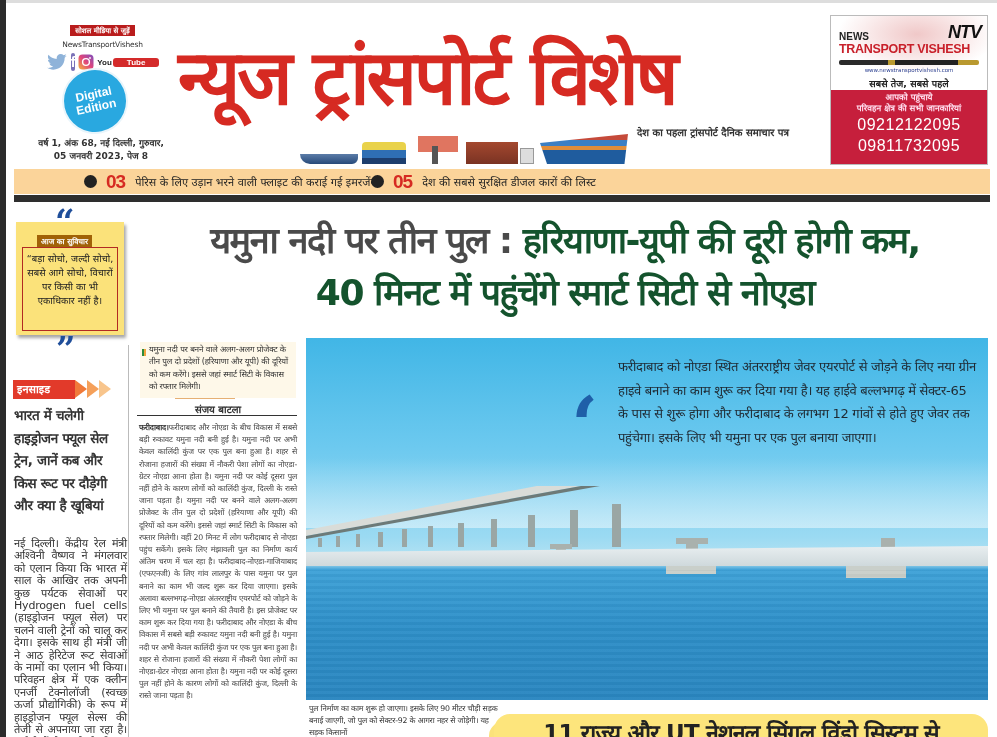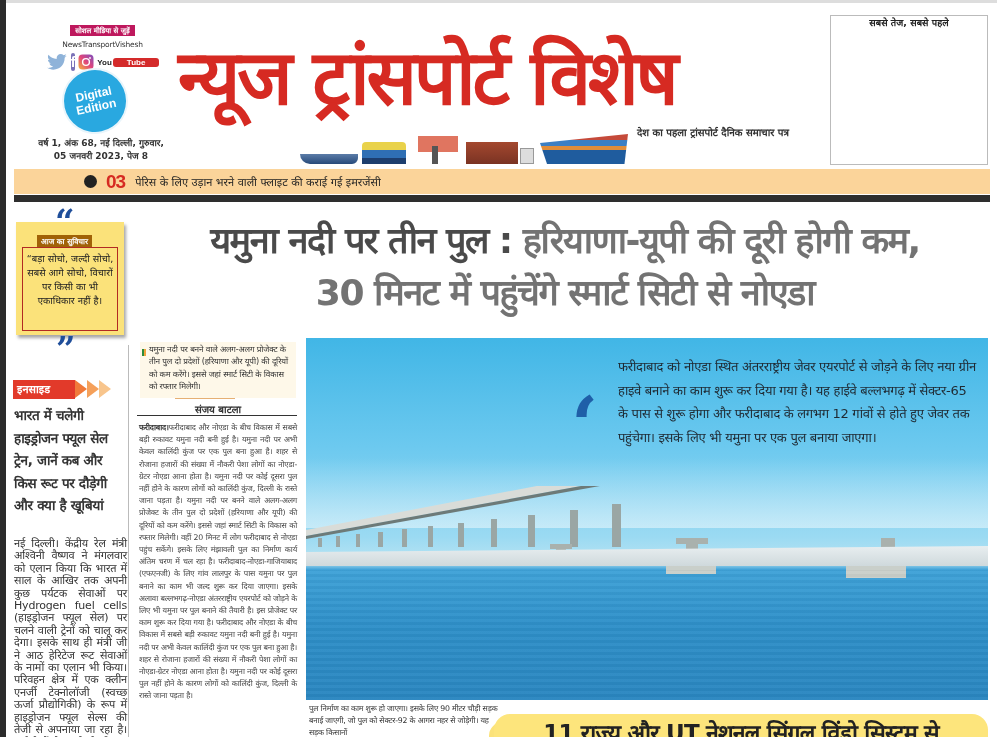--- a/index.html
+++ b/index.html
@@ -4,21 +4,21 @@
 <style>
   * { box-sizing: border-box; margin: 0; padding: 0; }
   html, body { width: 997px; height: 737px; overflow: hidden; background: #ffffff; }
   body { font-family: "DejaVu Sans", sans-serif; color: #222; position: relative; }
 
   .page-edge { position: absolute; left: 0; top: 0; width: 6px; height: 737px; background: #2b2b2b; }
   .page-edge-top { position: absolute; left: 0; top: 0; width: 997px; height: 3px; background: #ddd; }
 
   
   .social-box { position: absolute; left: 55px; top: 18px; width: 95px; text-align: center; }
-  .social-tag { display: inline-block; background: #be185d; color: #fff; font-size: 7px; font-weight: bold; padding: 1px 5px; }
+  .social-tag { display: inline-block; background: #b91c1c; color: #fff; font-size: 7px; font-weight: bold; padding: 1px 5px; }
   .social-handle { font-size: 7.5px; color: #333; margin-top: 3px; letter-spacing: -0.2px; }
   .social-icons { display: flex; align-items: center; justify-content: center; gap: 3px; margin-top: 4px; }
   .ic-tw { width: 22px; height: 16px; position: relative; }
   .ic-tw svg, .ic-ig svg { display: block; }
   .ic-fb { width: 14px; height: 18px; background: #7a72b8; border-radius: 3px; color: #fff; font-weight: bold; font-size: 14px; line-height: 18px; font-family: "Liberation Sans", sans-serif; text-align: center; }
   .ic-ig { width: 16px; height: 16px; }
   .ic-yt { font-size: 8px; font-weight: bold; font-family: "Liberation Sans", sans-serif; display: flex; align-items: flex-end; }
   .ic-yt .you { color: #222; }
   .ic-yt .tube { background: #d42a2a; color: #fff; border-radius: 3px; padding: 0 14px; margin-left: 1px; }
 
@@ -74,21 +74,21 @@
   .inside-tag { position: absolute; left: 13px; top: 380px; height: 19px; width: 104px; }
   .inside-red { position: absolute; left: 0; top: 0; width: 62px; height: 19px; background: #e23a2a; color: #fff; font-size: 11px; font-weight: bold; line-height: 19px; padding-left: 4px; }
   .inside-arrow { position: absolute; top: 0; width: 0; height: 0; border-top: 9.5px solid transparent; border-bottom: 9.5px solid transparent; }
   .inside-headline { position: absolute; left: 14px; top: 404px; width: 112px; font-size: 13.5px; font-weight: bold; line-height: 22.5px; color: #333; letter-spacing: -0.3px; }
   .inside-body { position: absolute; left: 14px; top: 538px; width: 113px; font-size: 11px; line-height: 12.4px; color: #333; text-align: justify; letter-spacing: -0.2px; }
 
   
   .main-headline { position: absolute; left: 140px; top: 215px; width: 850px; text-align: center; font-weight: bold; line-height: 52px; letter-spacing: -1.5px; }
   .mh-line { font-size: 36px; white-space: nowrap; display: block; }
   .mh-grey { color: #4a4a4a; }
-  .mh-red { color: #737373; }
+  .mh-red { color: #14532d; }
 
   
   .summary-box { position: absolute; left: 140px; top: 342px; width: 156px; height: 56px; background: #fef8e9; padding: 1px 2px 0 9px; font-size: 8.2px; line-height: 12.4px; color: #333; letter-spacing: -0.2px; }
   .summary-flag { position: absolute; left: 2px; top: 7px; width: 4px; height: 7px; background: linear-gradient(90deg, #2d8c3c 50%, #f2a33a 50%); }
   .summary-underline { position: absolute; left: 175px; top: 398px; width: 60px; height: 1px; background: #e6b074; }
   .byline { position: absolute; left: 140px; top: 402px; width: 156px; text-align: center; font-size: 10px; font-weight: bold; color: #333; }
   .byline-rule { position: absolute; left: 137px; top: 415px; width: 160px; height: 1px; background: #333; }
 
   .article-body { position: absolute; left: 139px; top: 422px; width: 158px; font-size: 7.8px; line-height: 12.2px; color: #444; text-align: justify; letter-spacing: -0.2px; }
   .article-body b { color: #333; }
@@ -165,29 +165,47 @@
   <div class="vh vh-container"></div>
   <div class="vh vh-crane"></div>
   <div class="vh vh-truck"></div>
   <div class="vh vh-truck2"></div>
   <div class="vh vh-ship2"></div>
 </div>
 
 <div class="tagline">देश का पहला ट्रांसपोर्ट दैनिक समाचार पत्र</div>
 
 <div class="ad-box">
+  <div class="ad-top">
+    <div class="ad-news">NEWS</div>
+    <div class="ad-ntv">NTV</div>
+    <div class="ad-brand">TRANSPORT VISHESH</div>
+    <div class="ad-pen"></div>
+    <div class="ad-url">www.newstransportvishesh.com</div>
+  </div>
   <div class="ad-slogan">सबसे तेज, सबसे पहले</div>
+  <div class="ad-bottom">
+    <div class="ad-line">आपको पहुंचाये</div>
+    <div class="ad-line">परिवहन क्षेत्र की सभी जानकारियां</div>
+    <div class="ad-phone">09212122095</div>
+    <div class="ad-phone">09811732095</div>
+  </div>
 </div>
 
 <div class="ticker">
   <div class="ticker-item" style="left:70px">
     <span class="tk-dot"></span>
     <span class="tk-num">03</span>
     <span class="tk-text">पेरिस के लिए उड़ान भरने वाली फ्लाइट की कराई गई इमरजेंसी</span>
   </div>
+  <div class="ticker-item" style="left:357px">
+    <span class="tk-dot"></span>
+    <span class="tk-num">05</span>
+    <span class="tk-text">देश की सबसे सुरक्षित डीजल कारों की लिस्ट</span>
+  </div>
 </div>
 <div class="dark-rule"></div>
 
 <div class="thought-box"></div>
 <div class="quote-open">“</div>
 <div class="thought-label">आज का सुविचार</div>
 <div class="thought-frame">“बड़ा सोचो, जल्दी सोचो, सबसे आगे सोचो, विचारों पर किसी का भी एकाधिकार नहीं है।</div>
 <div class="quote-close">”</div>
 
 <div class="inside-tag">
@@ -195,21 +213,21 @@
   <div class="inside-arrow" style="left:62px;border-left:12px solid #f07a3a;"></div>
   <div class="inside-arrow" style="left:74px;border-left:12px solid #f5a05a;"></div>
   <div class="inside-arrow" style="left:86px;border-left:12px solid #f8c58c;"></div>
 </div>
 <div class="inside-headline">भारत में चलेगी हाइड्रोजन फ्यूल सेल ट्रेन, जानें कब और किस रूट पर दौड़ेगी और क्या है खूबियां</div>
 <div class="inside-body">नई दिल्ली। केंद्रीय रेल मंत्री अश्विनी वैष्णव ने मंगलवार को एलान किया कि भारत में साल के आखिर तक अपनी कुछ पर्यटक सेवाओं पर Hydrogen fuel cells (हाइड्रोजन फ्यूल सेल) पर चलने वाली ट्रेनों को चालू कर देगा। इसके साथ ही मंत्री जी ने आठ हेरिटेज रूट सेवाओं के नामों का एलान भी किया। परिवहन क्षेत्र में एक क्लीन एनर्जी टेक्नोलॉजी (स्वच्छ ऊर्जा प्रौद्योगिकी) के रूप में हाइड्रोजन फ्यूल सेल्स की तेजी से अपनाया जा रहा है। कई देशों ने पहले से ही इस सर्विस को चलाना शुरू कर दिया है जो पानी के अलावा</div>
 <div class="col-divider"></div>
 
 <div class="main-headline">
   <span class="mh-line"><span class="mh-grey">यमुना नदी पर तीन पुल : </span><span class="mh-red">हरियाणा-यूपी की दूरी होगी कम,</span></span>
-  <span class="mh-line mh-red">30 मिनट में पहुंचेंगे स्मार्ट सिटी से नोएडा</span>
+  <span class="mh-line mh-red">40 मिनट में पहुंचेंगे स्मार्ट सिटी से नोएडा</span>
 </div>
 
 <div class="summary-box">
   <span class="summary-flag"></span>
   <span>यमुना नदी पर बनने वाले अलग-अलग प्रोजेक्ट के तीन पुल दो प्रदेशों (हरियाणा और यूपी) की दूरियों को कम करेंगे। इससे जहां स्मार्ट सिटी के विकास को रफ्तार मिलेगी।</span>
 </div>
 <div class="summary-underline"></div>
 <div class="byline">संजय बाटला</div>
 <div class="byline-rule"></div>
 

